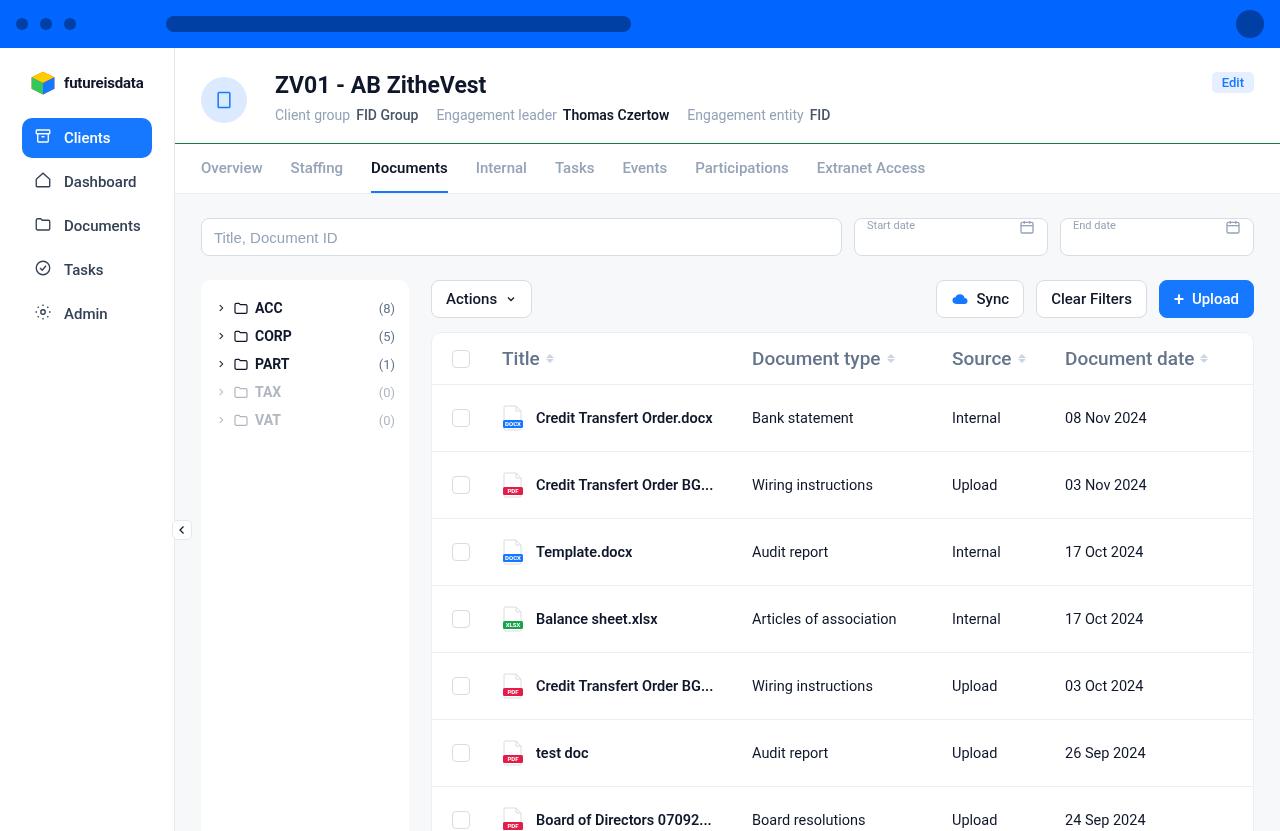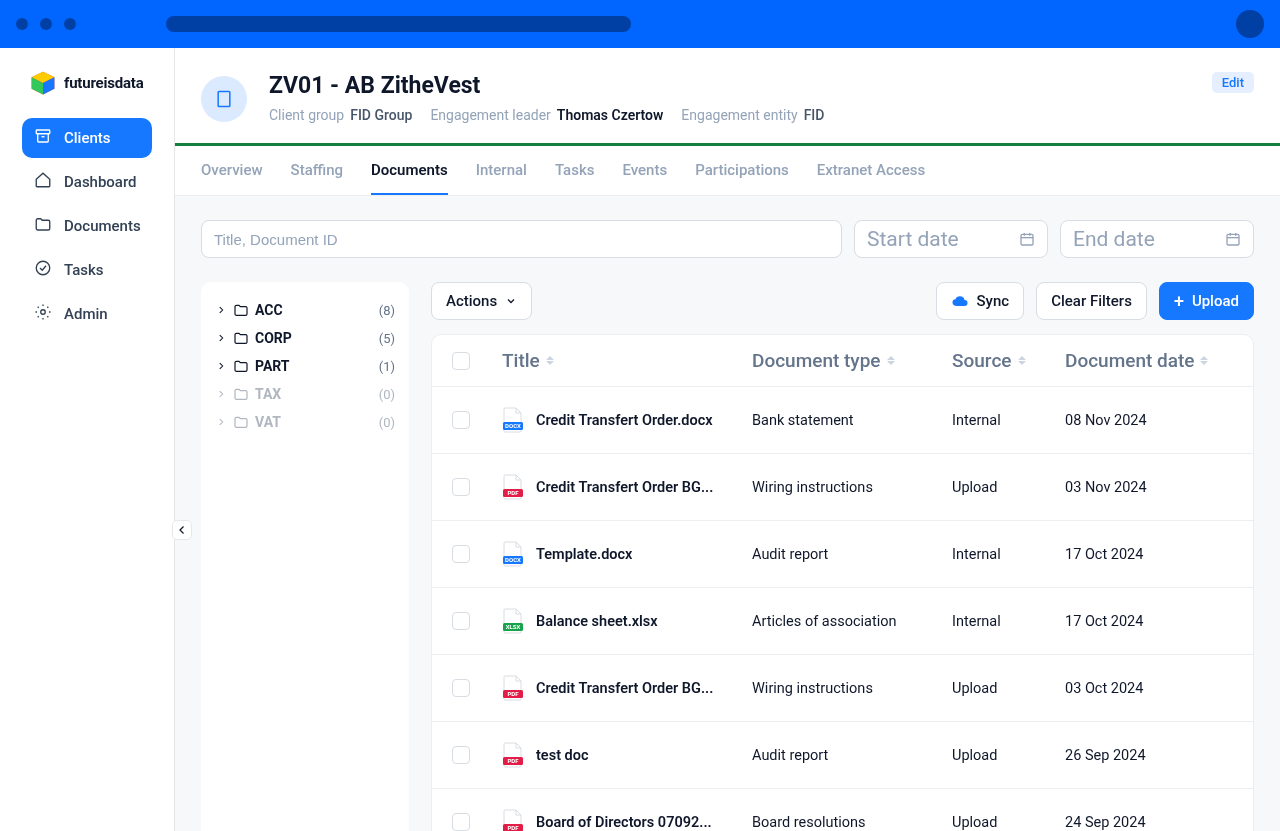--- a/index.html
+++ b/index.html
@@ -13,37 +13,37 @@
   .sidebar { width: 175px; border-right: 1px solid #e5e8eb; padding: 16px 22px; }
   .logo { display: flex; align-items: center; gap: 8px; padding: 6px 8px 22px; }
   .logo-cube { width: 26px; height: 26px; }
   .logo-text { font-weight: 700; font-size: 15px; color: #0f172a; letter-spacing: -0.2px; }
   .nav { display: flex; flex-direction: column; gap: 4px; }
   .nav-item { display:flex; align-items:center; gap:12px; padding:9px 12px; border-radius:10px; cursor:pointer; font-size:15px; color:#334155; font-weight:500;}
   .nav-item.active { background:#1677ff; color:#fff; }
   .nav-item svg { width:18px; height:18px; flex-shrink:0; }
   .collapse-btn { position:absolute; left:172px; top:520px; width:20px; height:20px; border:1px solid #e5e8eb; background:#fff; border-radius:5px; display:flex; align-items:center; justify-content:center; cursor:pointer; z-index:10;}
   .content { flex:1; display:flex; flex-direction:column; }
-  .header { padding: 24px 26px 20px; border-bottom:3px solid #15803d; display:flex; align-items:center; gap:22px;}
+  .header { padding: 24px 26px 20px; border-bottom:1px solid #15803d; display:flex; align-items:flex-end; gap:28px;}
   .header-icon { width:46px; height:46px; border-radius:50%; background:#dbeafe; display:flex; align-items:center; justify-content:center; margin-top:2px;}
   .header-main { flex:1; }
   .page-title { font-size:23px; font-weight:700; color:#0f172a; margin-bottom:8px;}
   .meta { display:flex; gap:18px; font-size:14px; color:#64748b;}
   .meta .label { color:#94a3b8; margin-right:6px;}
   .meta .value { color:#475569; font-weight:500;}
   .meta .value.strong { color:#0f172a; font-weight:600;}
   .edit-badge { background:#e6efff; color:#1677ff; font-size:13px; font-weight:500; padding:3px 10px; border-radius:5px; cursor:pointer; align-self:flex-start;}
   .tabs { display:flex; gap:28px; padding:0 26px; border-bottom:1px solid #eceff2;}
   .tab { padding:15px 0 14px; font-size:15px; color:#94a3b8; cursor:pointer; font-weight:500; border-bottom:2px solid transparent;}
   .tab.active { color:#0f172a; font-weight:600; border-bottom:2px solid #1677ff;}
   .body { background:#f6f8fa; flex:1; padding:24px 26px; overflow:auto;}
   .filters { display:flex; gap:12px; margin-bottom:24px;}
   .filter-input { flex:1; height:38px; border:1px solid #d8dde3; border-radius:8px; padding:0 12px; font-size:15px; color:#64748b; background:#fff;}
   .filter-input::placeholder { color:#94a3b8;}
-  .date-input { width:194px; height:38px; border:1px solid #d8dde3; border-radius:8px; padding:0 12px; font-size:21px; color:#94a3b8; background:#fff; display:flex; align-items:center; justify-content:space-between; cursor:pointer;}
+  .date-input { width:194px; height:38px; border:1px solid #d8dde3; border-radius:8px; padding:0 12px; font-size:11px; color:#94a3b8; background:#fff; display:flex; justify-content:space-between; cursor:pointer;}
   .date-input svg { width:16px; height:16px;}
   .main-row { display:flex; gap:22px;}
   .tree { width:208px; background:#fff; border-radius:10px; padding:14px 10px;}
   .tree-item { display:flex; align-items:center; gap:6px; padding:6px 4px; font-size:14px; cursor:pointer; color:#0f172a;}
   .tree-item.disabled { color:#b0b7c0;}
   .tree-item .chev { width:12px; display:flex; justify-content:center;}
   .tree-item .fld-icon { width:16px; display:flex; justify-content:center;}
   .tree-item .lbl { flex:1; font-weight:700;}
   .tree-item .cnt { font-size:13px; color:#64748b;}
   .tree-item.disabled .cnt { color:#b0b7c0;}

